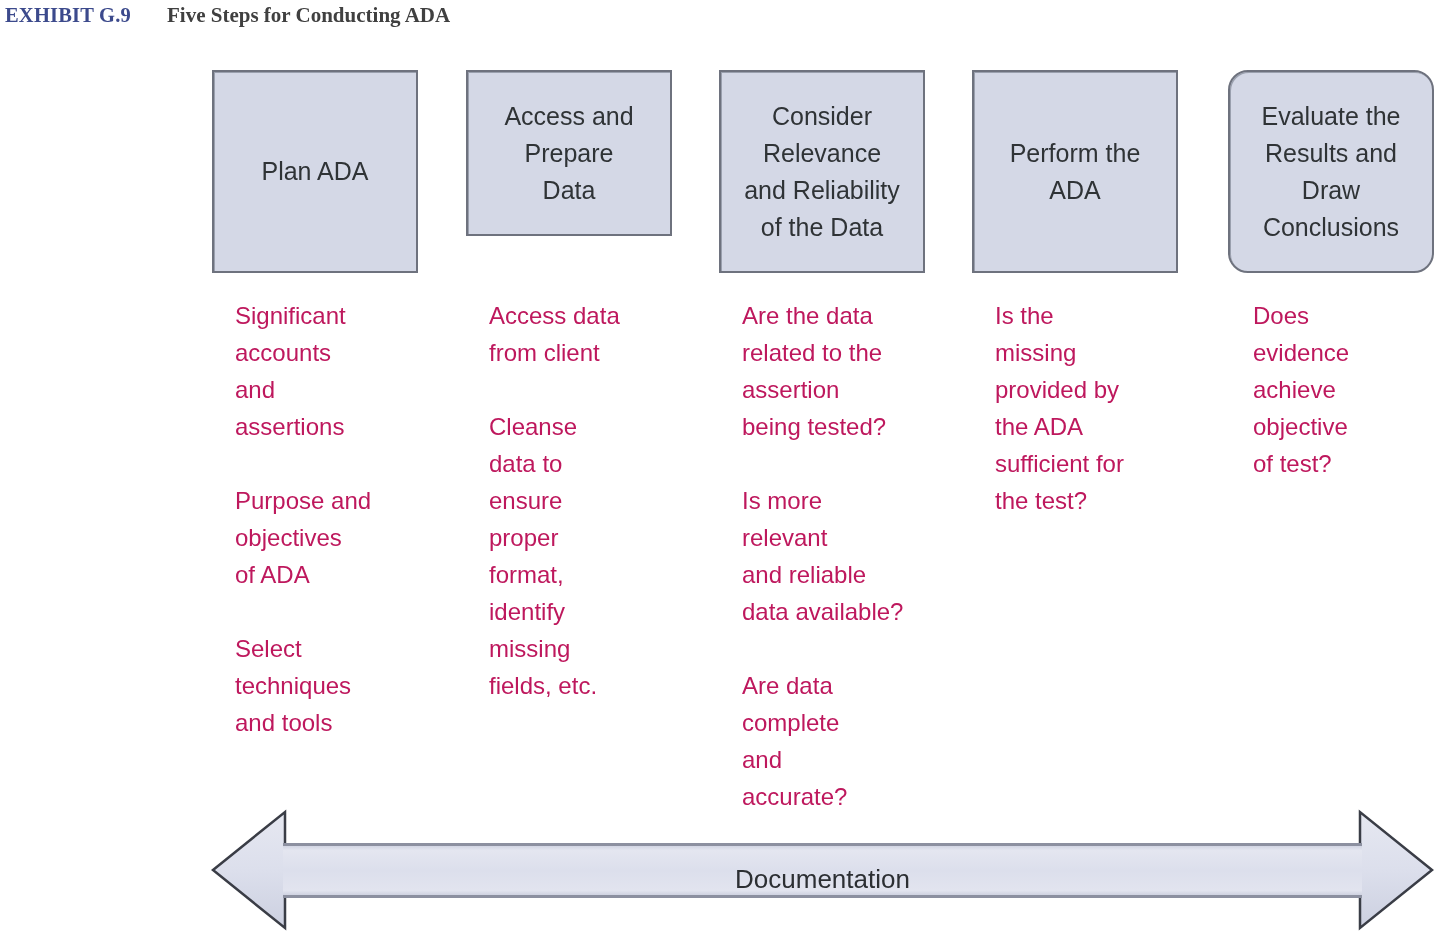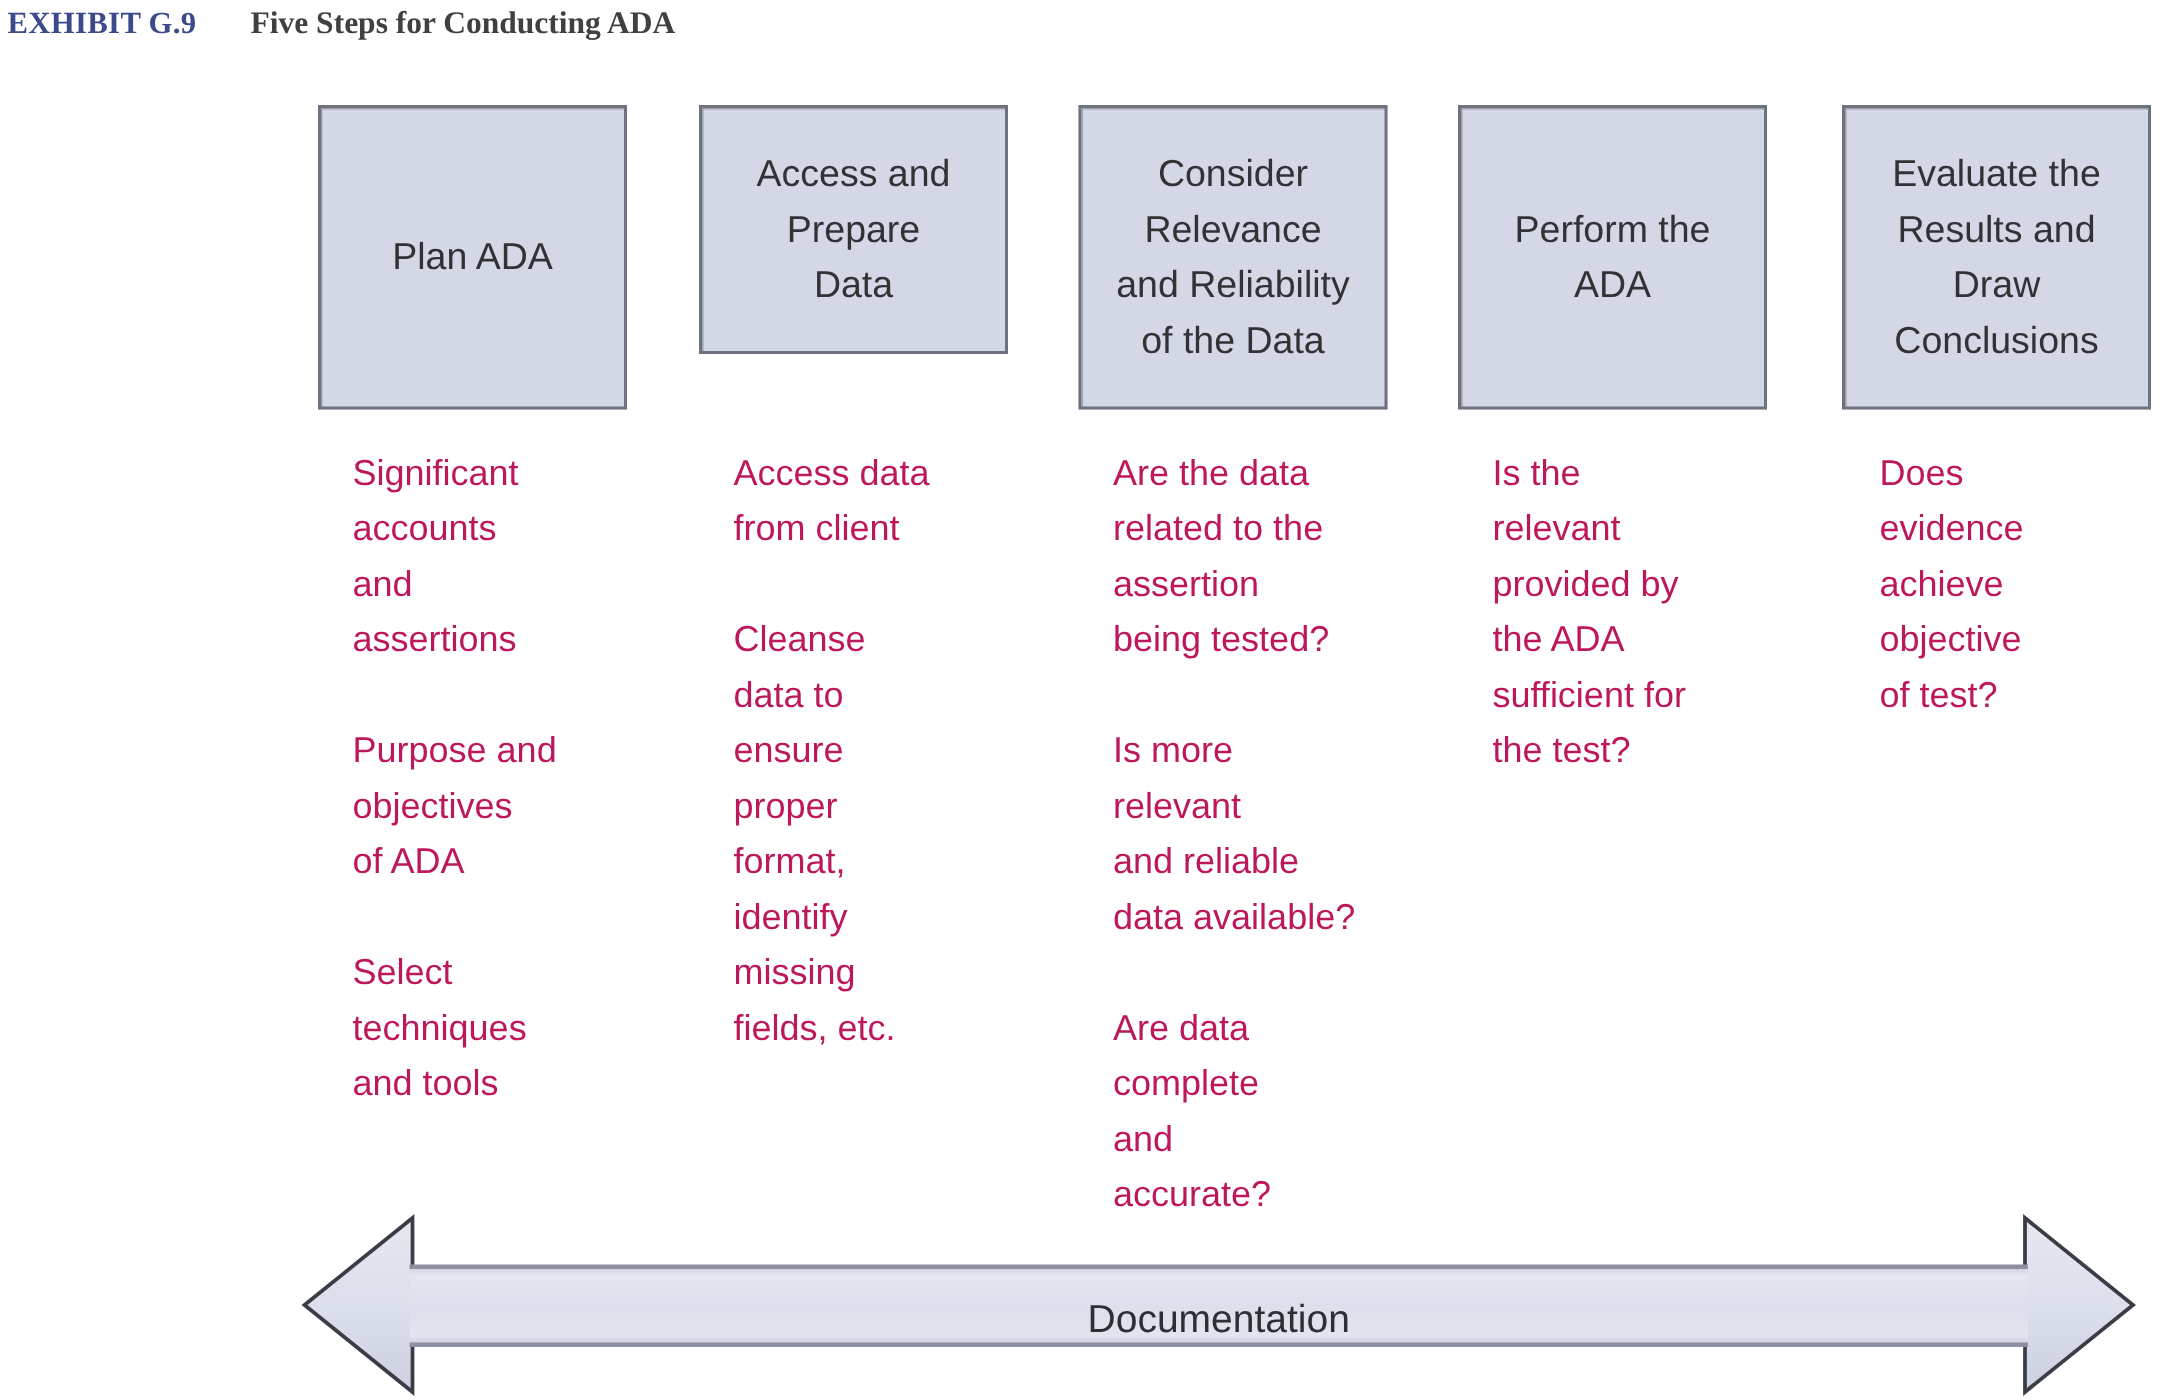--- a/index.html
+++ b/index.html
@@ -73,21 +73,21 @@
     line-height: 37px;
     color: #be185d;
     white-space: pre-line;
     margin-bottom: 37px;
   }
   .detail-block:last-child { margin-bottom: 0; }
 
   
   #documentation-arrow {
     position: absolute;
-    left: 200px;
+    left: 210px;
     top: 808px;
     width: 1225px;
     height: 125px;
   }
   #documentation-arrow svg {
     display: block;
     width: 100%;
     height: 100%;
   }
   #documentation-label {
@@ -125,21 +125,21 @@
 Relevance
 and Reliability
 of the Data</span>
 </div>
 
 <div class="step-box" style="left:972px; top:70px; width:206px; height:203px;">
   <span class="step-box-title">Perform the
 ADA</span>
 </div>
 
-<div class="step-box" style="left:1228px; top:70px; width:206px; height:203px;">
+<div class="step-box" style="left:1228px; top:70px; width:206px; height:203px;border-radius:20px;">
   <span class="step-box-title">Evaluate the
 Results and
 Draw
 Conclusions</span>
 </div>
 
 <div class="detail-column" style="left:235px; width:215px;">
   <div class="detail-block">Significant
 accounts
 and
@@ -175,21 +175,21 @@
 and reliable
 data available?</div>
   <div class="detail-block">Are data
 complete
 and
 accurate?</div>
 </div>
 
 <div class="detail-column" style="left:995px; width:215px;">
   <div class="detail-block">Is the
-relevant
+missing
 provided by
 the ADA
 sufficient for
 the test?</div>
 </div>
 
 <div class="detail-column" style="left:1253px; width:185px;">
   <div class="detail-block">Does
 evidence
 achieve

